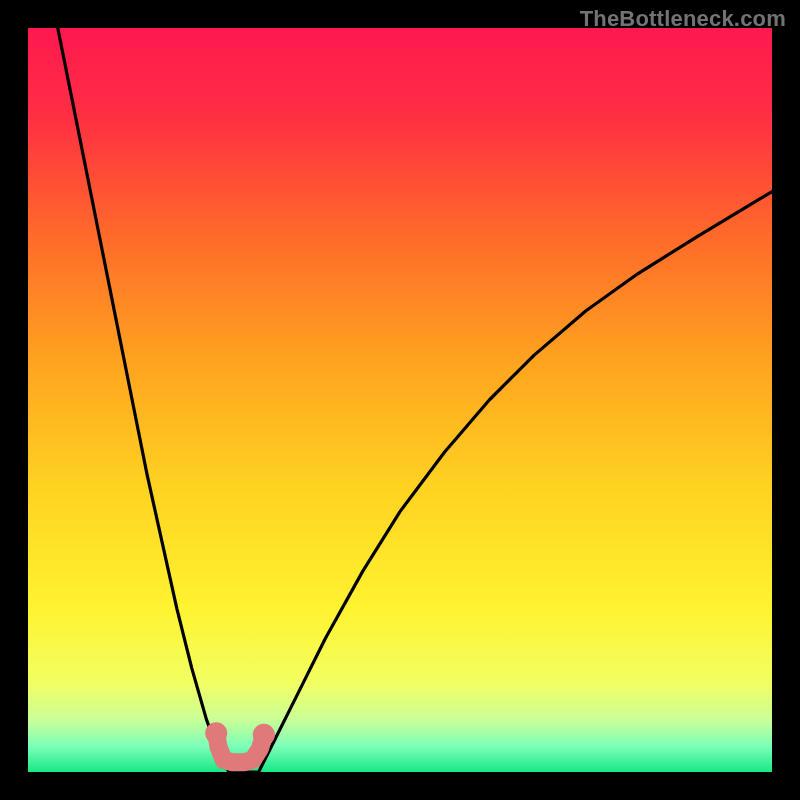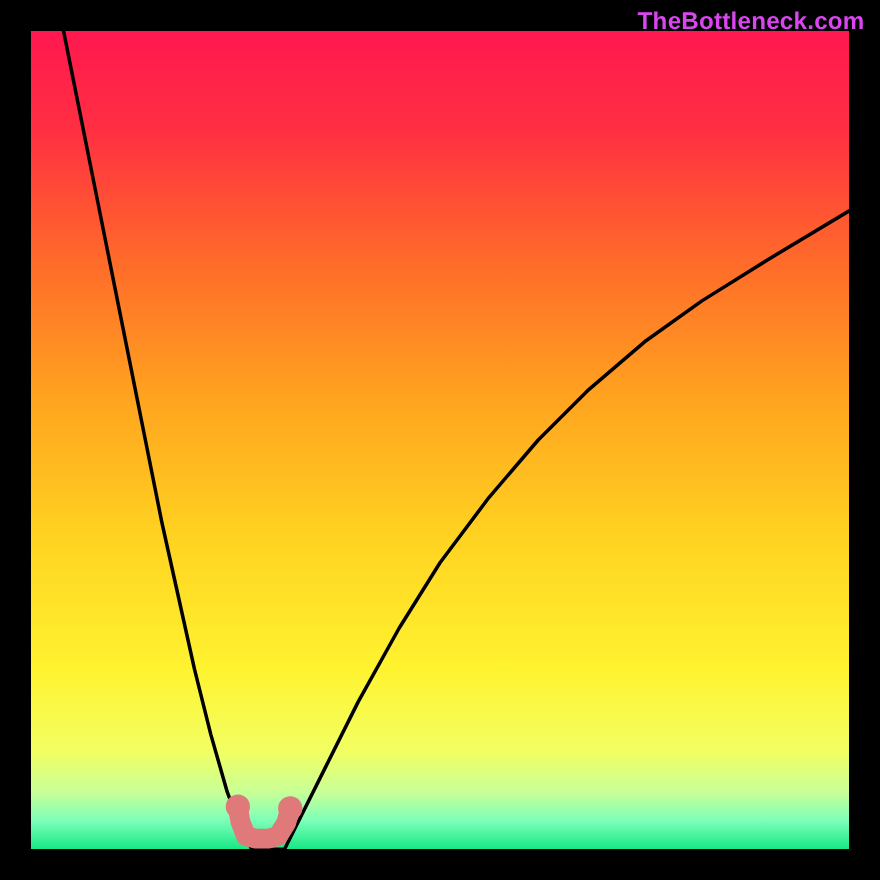--- a/index.html
+++ b/index.html
@@ -24,21 +24,21 @@
     height: 744px;
     overflow: hidden;
   }
   .watermark {
     position: absolute;
     top: 6px;
     right: 14px;
     font-family: Arial, Helvetica, sans-serif;
     font-size: 22px;
     font-weight: 600;
-    color: #d946ef;
+    color: #737373;
     letter-spacing: 0.2px;
     user-select: none;
   }
 </style>
 </head>
 <body>
 <div class="frame">
 
   <div class="watermark">TheBottleneck.com</div>
 

